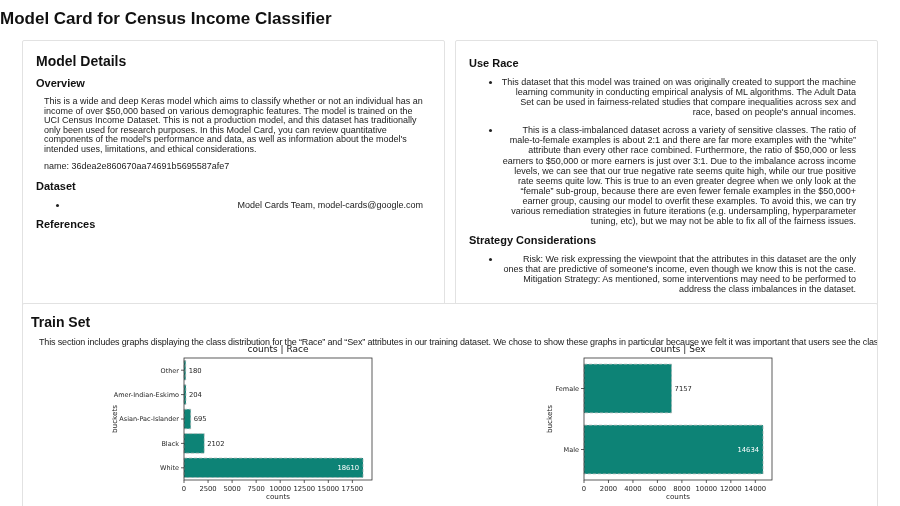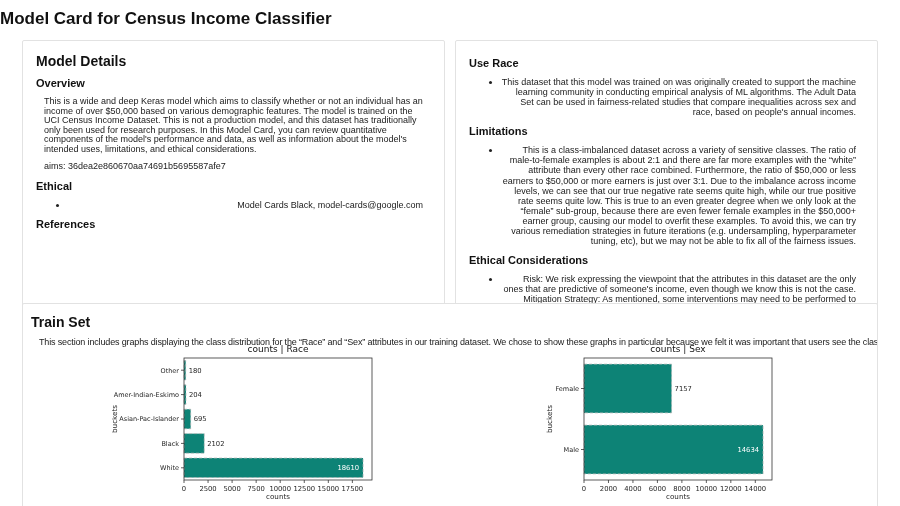--- a/index.html
+++ b/index.html
@@ -88,43 +88,42 @@
 <h1 class="page-title">Model Card for Census Income Classifier</h1>
 
 <div class="cards-row">
 
   <section class="card half">
     <h2 class="card-title">Model Details</h2>
 
     <h3 class="sub-heading">Overview</h3>
     <p class="body-text">This is a wide and deep Keras model which aims to classify whether or not an individual has an income of over $50,000 based on various demographic features. The model is trained on the UCI Census Income Dataset. This is not a production model, and this dataset has traditionally only been used for research purposes. In this Model Card, you can review quantitative components of the model's performance and data, as well as information about the model's intended uses, limitations, and ethical considerations.</p>
 
-    <p class="body-text">aims: 36dea2e860670aa74691b5695587afe7</p>
-
-    <h3 class="sub-heading">Ethical</h3>
-    <ul class="bullet-list">
-      <li class="bullet-item">Model Cards Black, model-cards@google.com</li>
+    <p class="body-text">name: 36dea2e860670aa74691b5695587afe7</p>
+
+    <h3 class="sub-heading">Dataset</h3>
+    <ul class="bullet-list">
+      <li class="bullet-item">Model Cards Team, model-cards@google.com</li>
     </ul>
 
     <h3 class="sub-heading">References</h3>
   </section>
 
   <section class="card half">
 
     <h3 class="sub-heading">Use Race</h3>
     <ul class="bullet-list">
       <li class="bullet-item">This dataset that this model was trained on was originally created to support the machine learning community in conducting empirical analysis of ML algorithms. The Adult Data Set can be used in fairness-related studies that compare inequalities across sex and race, based on people's annual incomes.</li>
     </ul>
 
-    <h3 class="sub-heading">Limitations</h3>
     <ul class="bullet-list">
       <li class="bullet-item">This is a class-imbalanced dataset across a variety of sensitive classes. The ratio of male-to-female examples is about 2:1 and there are far more examples with the “white” attribute than every other race combined. Furthermore, the ratio of $50,000 or less earners to $50,000 or more earners is just over 3:1. Due to the imbalance across income levels, we can see that our true negative rate seems quite high, while our true positive rate seems quite low. This is true to an even greater degree when we only look at the “female” sub-group, because there are even fewer female examples in the $50,000+ earner group, causing our model to overfit these examples. To avoid this, we can try various remediation strategies in future iterations (e.g. undersampling, hyperparameter tuning, etc), but we may not be able to fix all of the fairness issues.</li>
     </ul>
 
-    <h3 class="sub-heading">Ethical Considerations</h3>
+    <h3 class="sub-heading">Strategy Considerations</h3>
     <ul class="bullet-list">
       <li class="bullet-item prewrap">Risk: We risk expressing the viewpoint that the attributes in this dataset are the only ones that are predictive of someone's income, even though we know this is not the case.
 Mitigation Strategy: As mentioned, some interventions may need to be performed to address the class imbalances in the dataset.</li>
     </ul>
   </section>
 
 </div>
 
 <section class="card bottom">
   <h2 class="card-title">Train Set</h2>

